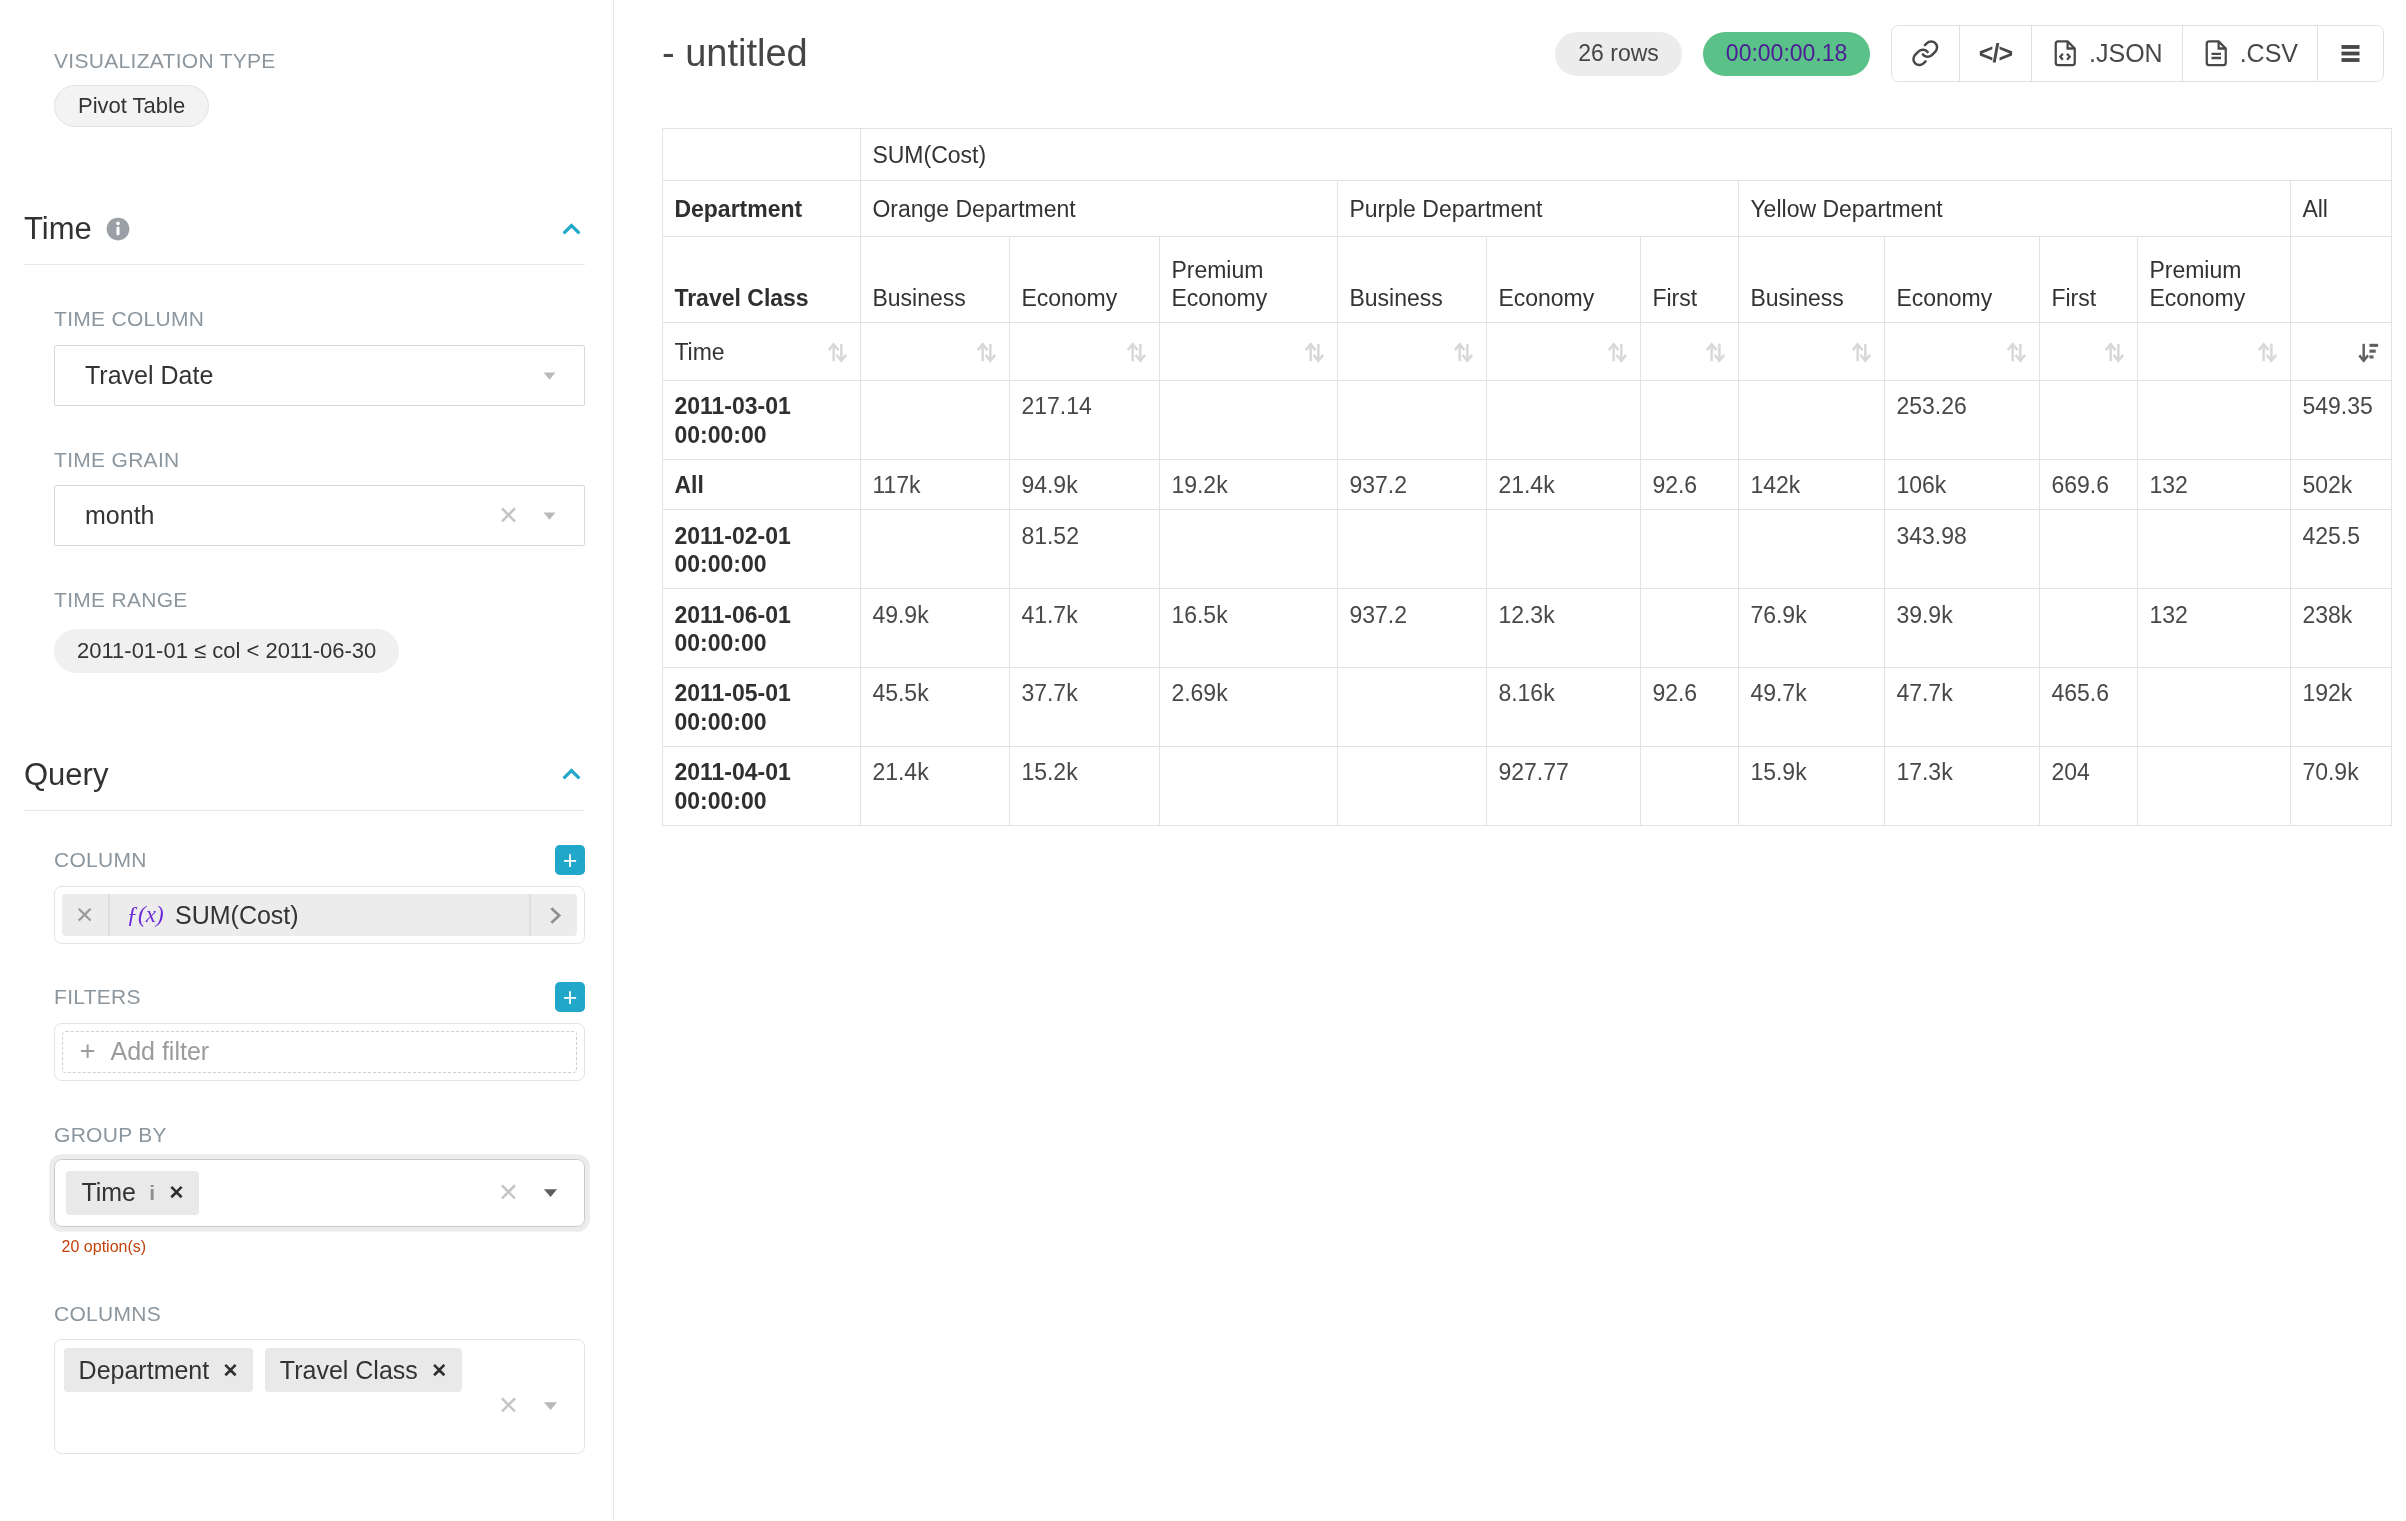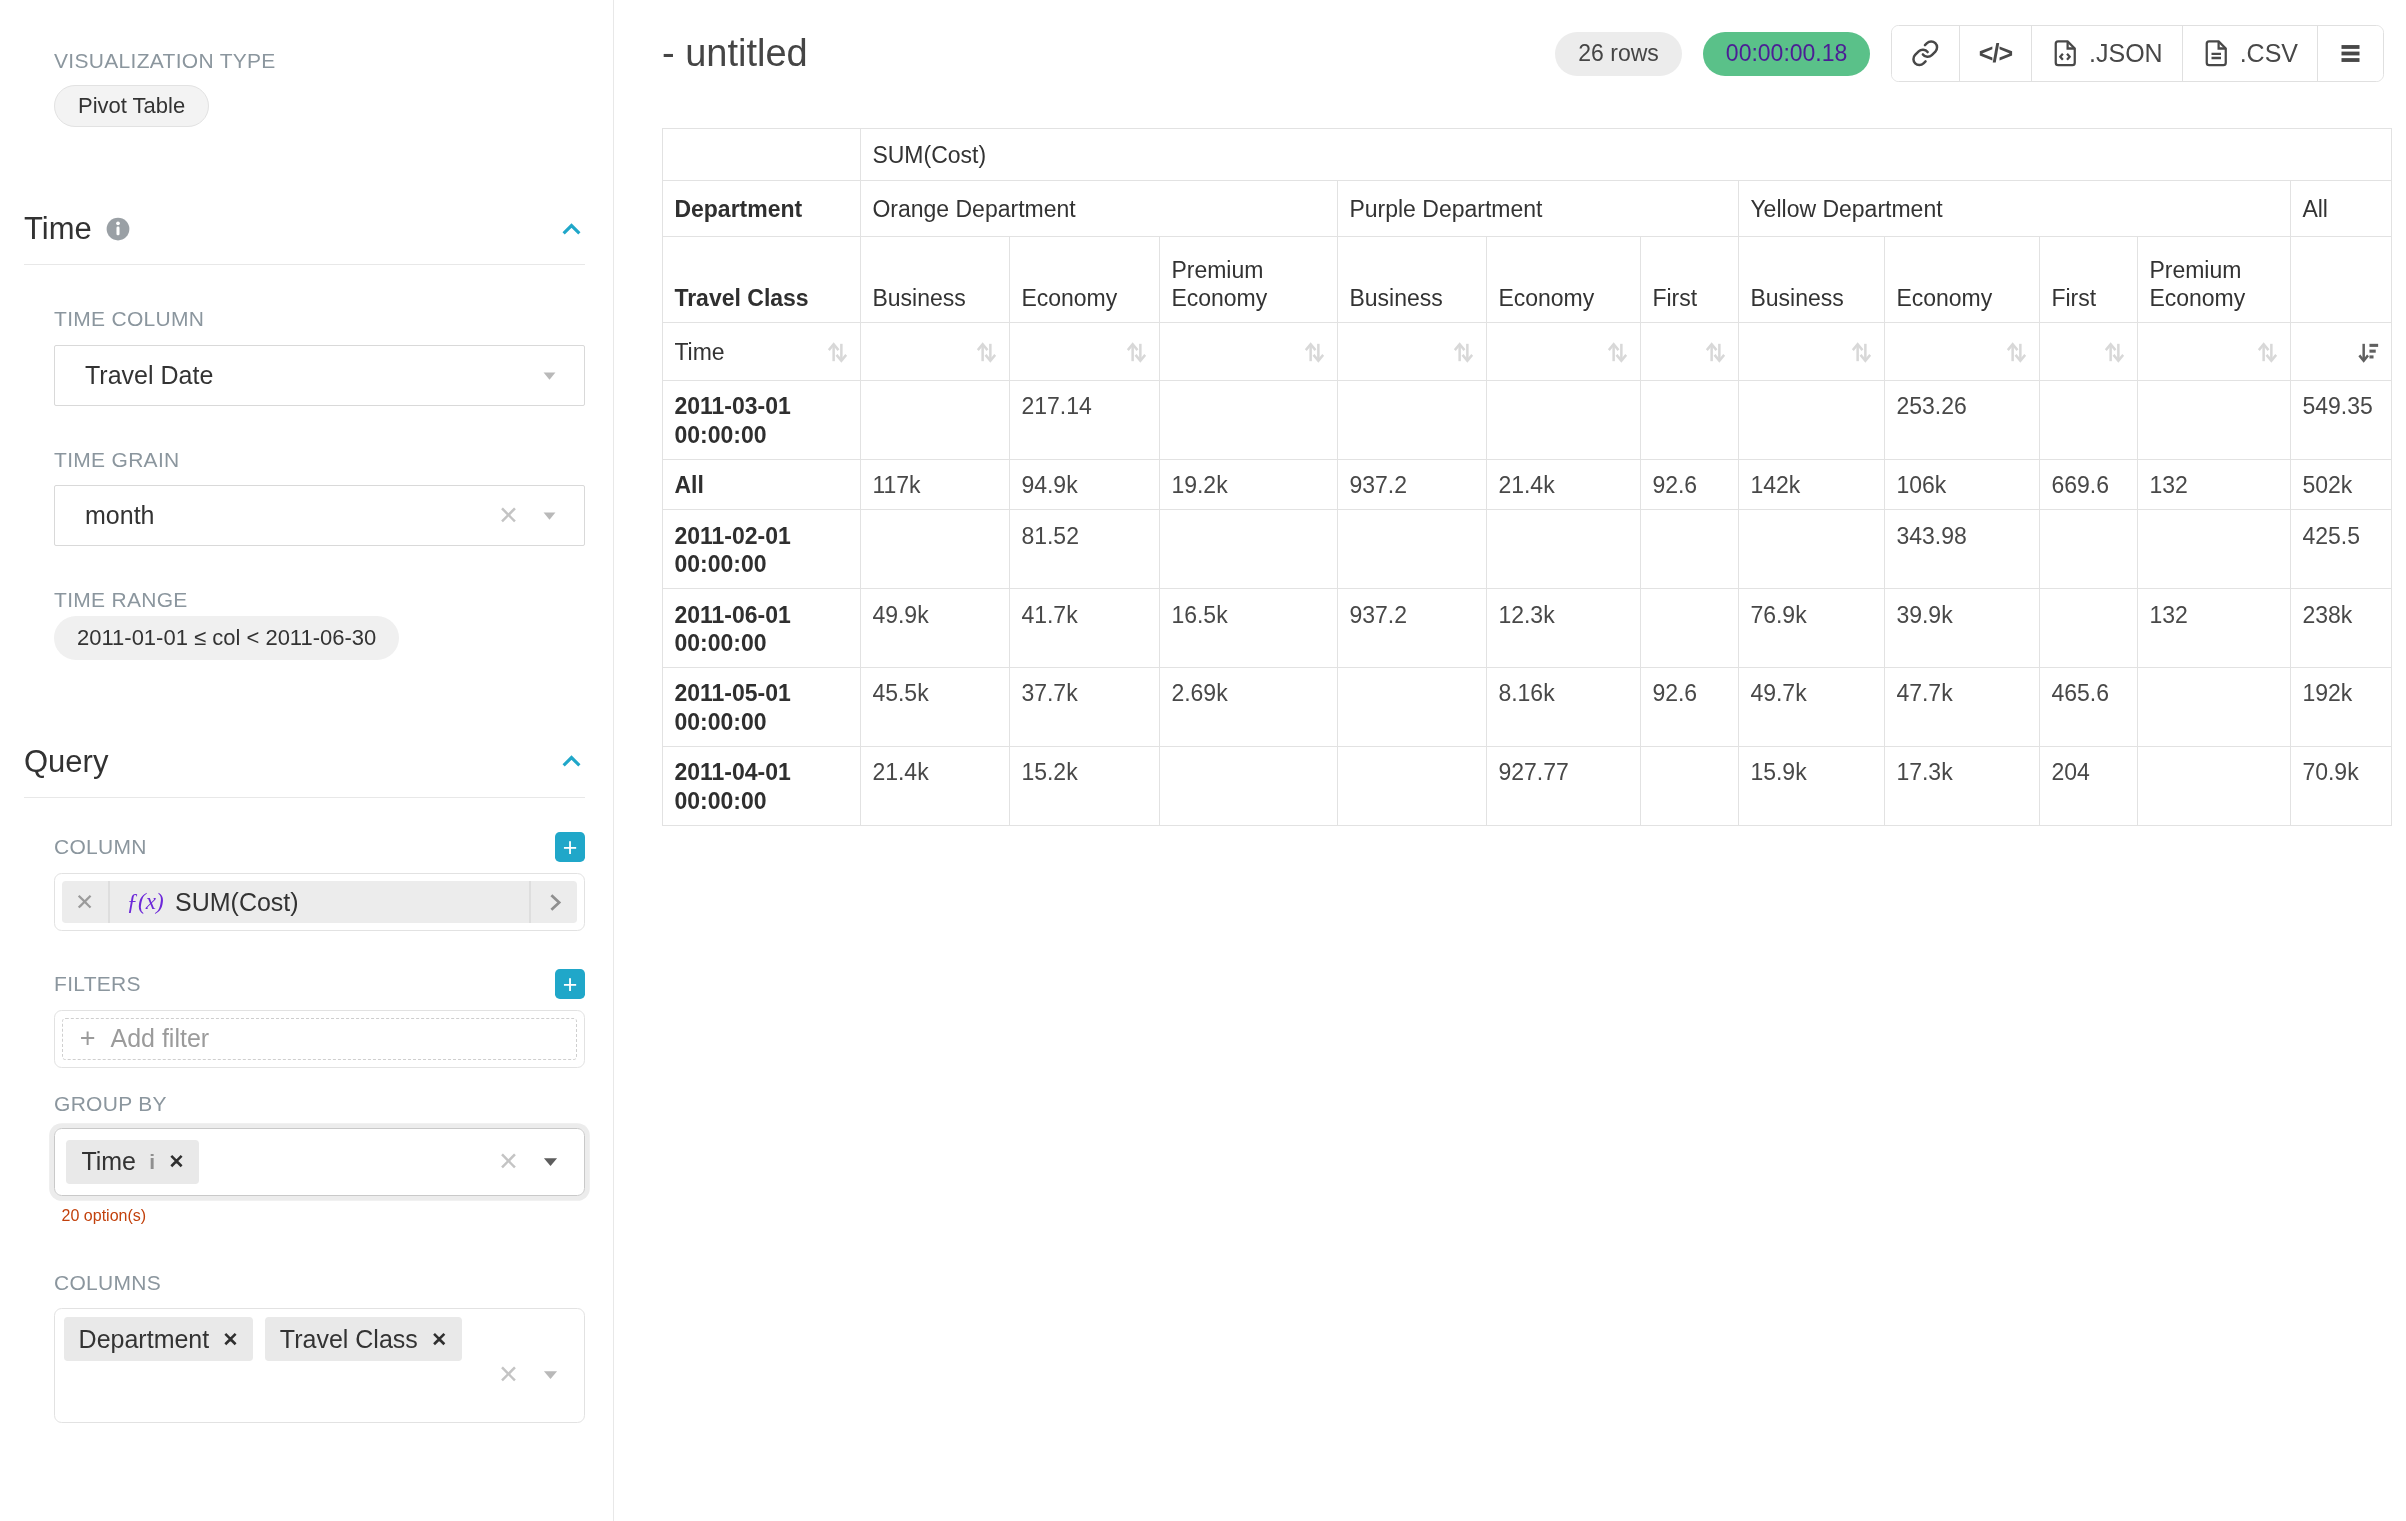--- a/index.html
+++ b/index.html
@@ -38,21 +38,21 @@
 
   .field { margin-left:30px; width:531px; }
   .field.first { margin-top:42px; }
   .field.next { margin-top:42px; }
   .select { margin-top:13.3px; background:#fff; border:1.9px solid #d9d9d9; border-radius:2px;
     height:61px; display:flex; align-items:center; padding:0 25px 0 30px;
     font-size:25px; color:#333; }
   .select .sp { flex:1; }
   .clear-x { color:#c4c4c4; font-size:25px; line-height:1; margin-right:21px; }
   .range-pill { display:inline-flex; align-items:center; height:44px; padding:0 23px;
-    background:#f0f0f0; border-radius:22px; font-size:22px; color:#333; margin-top:4px; }
+    background:#f0f0f0; border-radius:22px; font-size:22px; color:#333; margin-top:17px; }
 
   .lbl-row { display:flex; align-items:center; justify-content:space-between; }
   .plus-btn { width:30px; height:30px; border:none; border-radius:4.8px; background:#20a7c9;
     color:#fff; font-size:25px; line-height:28.5px; cursor:pointer; display:flex;
     align-items:center; justify-content:center; font-family:"Liberation Sans", sans-serif; }
   .metrics-row { margin-top:34px; }
   .metric-box { margin-top:11.4px; border:1.9px solid #e2e2e2; border-radius:7.6px; padding:6.7px; }
   .metric-opt { background:#ececec; border-radius:3.8px; height:42px; display:flex; align-items:center; }
   .metric-opt .del { width:46px; text-align:center; color:#9b9b9b; font-size:23px; cursor:pointer; }
   .metric-opt .vr { width:1.9px; height:42px; background:#dedede; }
@@ -61,21 +61,21 @@
   .metric-opt .mlabel { font-size:25px; color:#333; }
   .metric-opt .sp { flex:1; }
   .metric-opt .chev { width:46px; display:flex; justify-content:center; cursor:pointer; color:#8f8f8f; }
 
   .filters-row { margin-top:38px; }
   .filter-box { margin-top:11.4px; border:1.9px solid #e2e2e2; border-radius:7.6px; padding:6.7px; }
   .add-filter { border:1.9px dashed #cfcfcf; border-radius:3.8px; height:42px; display:flex;
     align-items:center; gap:15px; padding:0 17px; color:#9b9b9b; font-size:25px; cursor:pointer; }
   .add-filter .plus { font-size:27px; color:#9b9b9b; }
 
-  .groupby-row { margin-top:24px; }
+  .groupby-row { margin-top:42px; }
   .groupby-box { margin-top:12.4px; height:68px; border:1.9px solid #c9c9c9; border-radius:7.6px;
     box-shadow:0 0 0 4.8px #ececec; display:flex; align-items:center; padding:0 23px 0 11.4px; }
   .chip { display:inline-flex; align-items:center; gap:13.3px; height:44px; padding:0 15px;
     background:#e9e9e9; border-radius:3.8px; font-size:25px; color:#333; }
   .chip .info-i { color:#8f8f8f; font-weight:700; font-size:21px; }
   .chip .x { font-size:19px; font-weight:700; color:#2f2f2f; cursor:pointer; }
   .gb-sp { flex:1; }
   .opts-hint { margin:11.4px 0 0 7.6px; font-size:16px; color:#c2410c; }
 
   .columns-row { margin-top:46px; }

